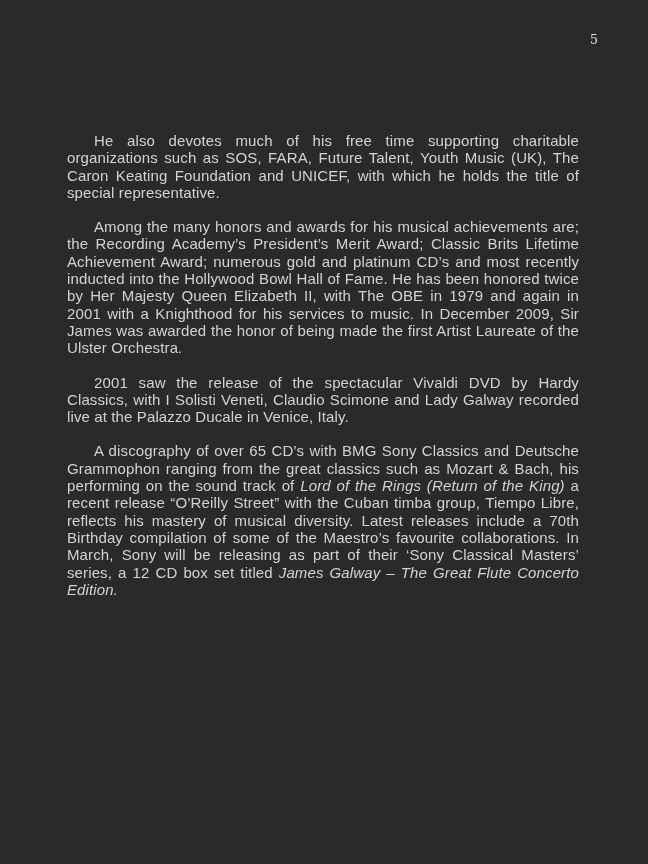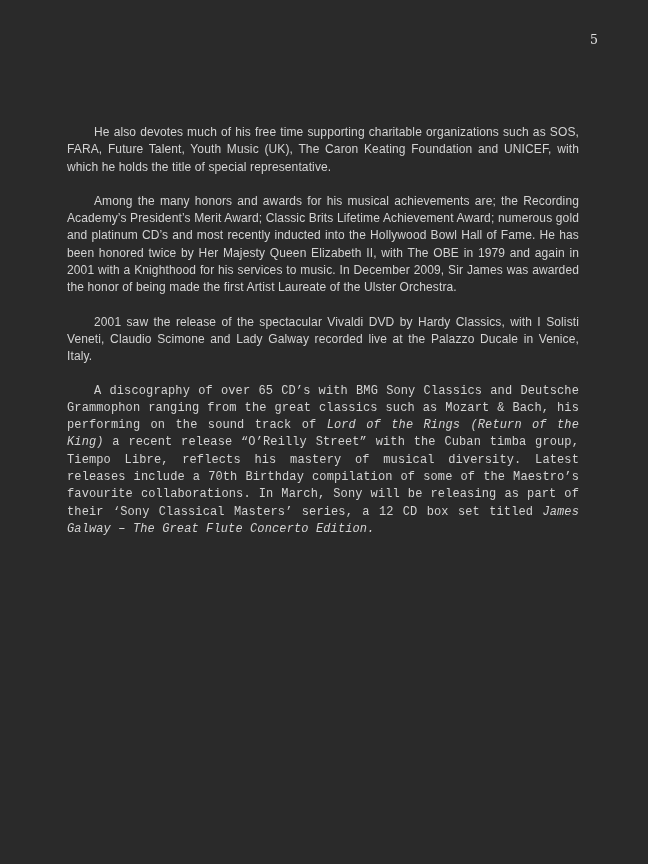--- a/index.html
+++ b/index.html
@@ -22,35 +22,34 @@
     position: absolute;
     top: 32px;
     right: 50px;
     font-family: "DejaVu Serif", serif;
     font-size: 12.5px;
     color: #e2e2e2;
   }
   .content {
     position: absolute;
     left: 67px;
-    top: 124px;
+    top: 132px;
     width: 512px;
-    font-size: 12px;
+    font-size: 15px;
     line-height: 17.3px;
     letter-spacing: 0.12px;
     text-align: justify;
     color: #d3d3d3;
   }
   p.para {
     margin: 0 0 17px 0;
     text-indent: 27px;
   }
   p.para:last-child {
     margin-bottom: 0;
-    font-family: Liberation Mono, monospace;
   }
   .italic {
     font-style: italic;
   }
 </style>
 </head>
 <body>
 
 <div class="page" style="background: rgb(42, 42, 42);">
   <div class="page-number" style="color: rgb(226, 226, 226);">5</div>

